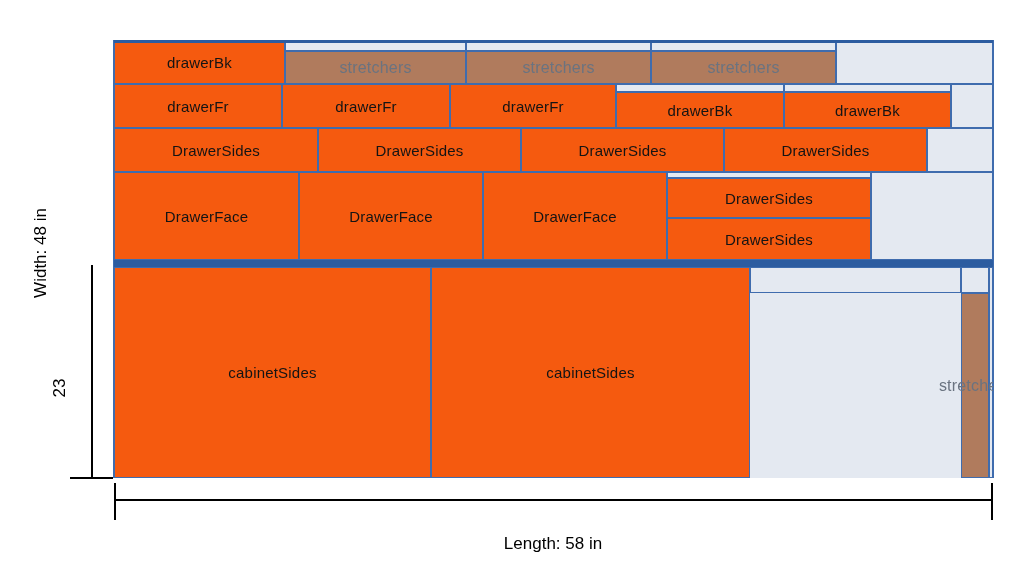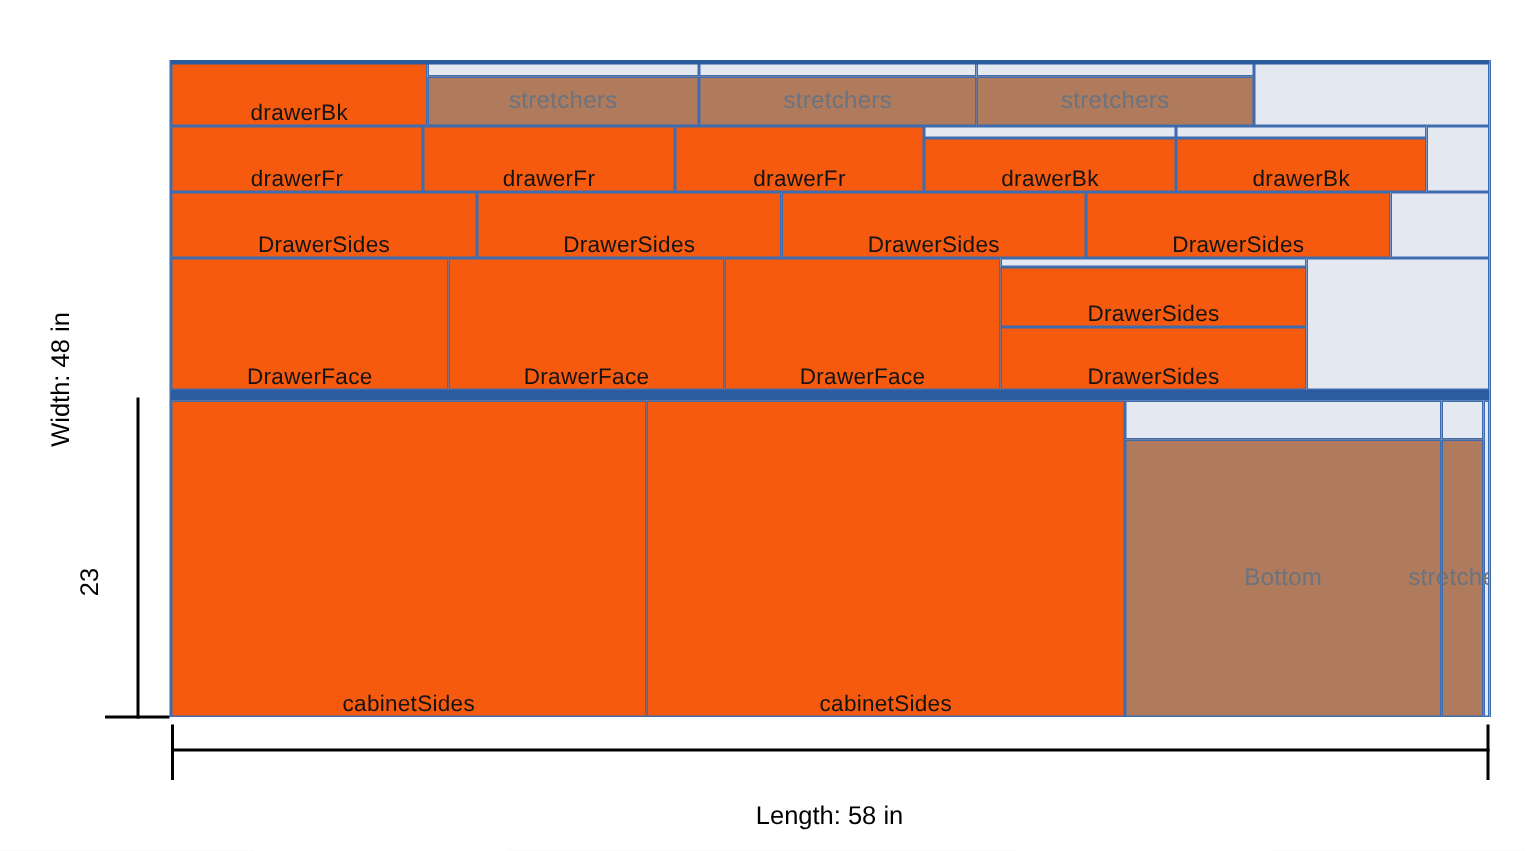--- a/index.html
+++ b/index.html
@@ -11,21 +11,21 @@
   #sheet{
     position:absolute;left:113px;top:40px;width:879px;height:438px;
     background:var(--waste-fill);overflow:hidden;
     border-left:1px solid var(--grid-line);
     border-right:1px solid var(--grid-line);
   }
   .piece{
     position:absolute;box-sizing:border-box;border:1px solid var(--grid-line);
     display:flex;align-items:center;justify-content:center;z-index:1;
   }
-  .piece.part{background:var(--part-fill);color:var(--part-text);align-items:flex-end;}
+  .piece.part{background:var(--part-fill);color:var(--part-text);}
   .piece.alt{background:var(--alt-fill);color:var(--alt-text);}
   .piece.waste{background:var(--waste-fill);}
   .piece .lbl{
     font-size:15px;line-height:1;white-space:nowrap;letter-spacing:0.2px;
   }
   .piece.alt .lbl{font-size:16px;}
   .piece.overflow-label{overflow:visible;}
   .piece.overflow-label .lbl{position:absolute;left:50%;top:50%;transform:translate(-50%,-50%);}
   .sheet-bar{position:absolute;left:0;width:100%;background:var(--sheet-line);z-index:5;}
   #sheet-top-bar{top:0;height:3px;}
@@ -109,23 +109,20 @@
       <div class="piece waste" style="left: 757px; top: 132px; width: 122px; height: 88px;"></div>
       <div class="piece part" style="left: 0px; top: 227px; width: 317px; height: 211px;">
         <span class="lbl">cabinetSides</span>
       </div>
       <div class="piece part" style="left: 317px; top: 227px; width: 319px; height: 211px;">
         <span class="lbl">cabinetSides</span>
       </div>
       <div class="piece waste" style="left: 636px; top: 227px; width: 211px; height: 26px;"></div>
       <div class="piece waste" style="left: 847px; top: 227px; width: 28px; height: 26px;"></div>
       <div class="piece waste" style="left: 875px; top: 227px; width: 4px; height: 211px;"></div>
-      <div class="piece alt" style="left: 636px; top: 253px; width: 211px; height: 185px;">
-        <span class="lbl">Bottom</span>
-      </div>
       <div class="piece alt overflow-label" style="left: 847px; top: 253px; width: 28px; height: 185px;">
         <span class="lbl">stretchers</span>
       </div>
       <div id="sheet-top-bar" class="sheet-bar"></div>
       <div id="sheet-split-bar" class="sheet-bar"></div>
     </div>
 
   <div class="dim-label vlabel" style="left:41px;top:253px;">Width: 48 in</div>
 
   <div class="dim-label vlabel" style="left:60px;top:388px;">23</div>

